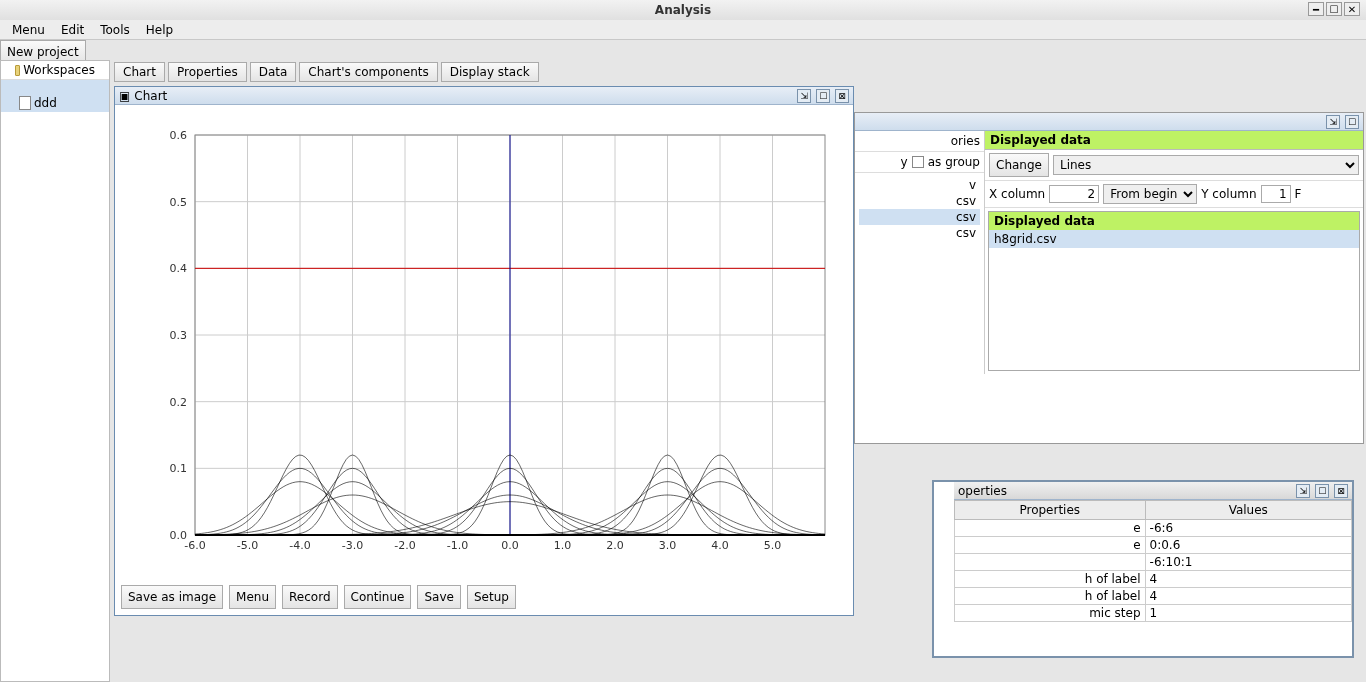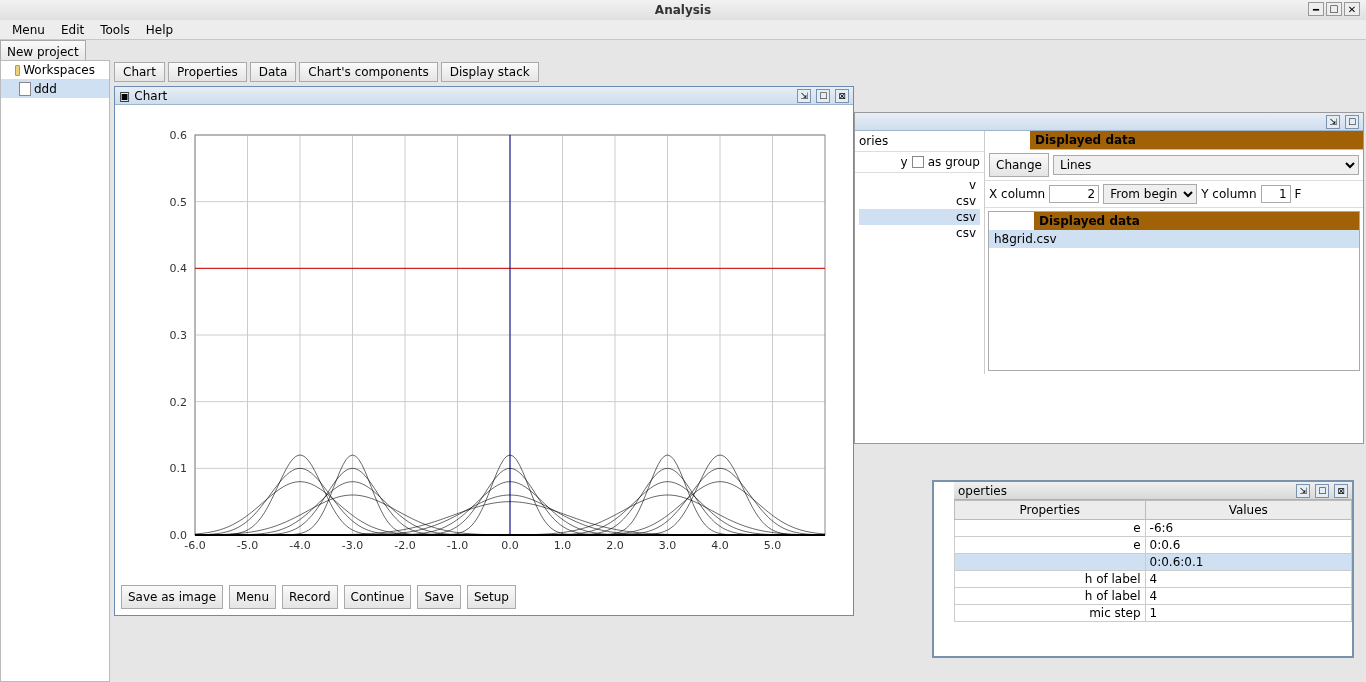--- a/index.html
+++ b/index.html
@@ -8,39 +8,39 @@
   .titlebar .title { font-weight:bold; color:#333;}
   .titlebar .win-controls { position:absolute; right:6px; top:2px; display:flex; gap:2px;}
   .win-controls span { width:16px; height:14px; border:1px solid #999; background:#eee; display:flex; align-items:center; justify-content:center; font-size:10px; cursor:pointer;}
   .menubar { height:20px; background:#ededed; display:flex; align-items:center; padding:0 4px; border-bottom:1px solid #c8c8c8;}
   .menubar span { padding:2px 8px; cursor:pointer;}
   .toolbar-row { height:20px; display:flex; align-items:flex-start;}
   .btn { background:linear-gradient(#fafafa,#e4e4e4); border:1px solid #aaa; padding:4px 6px; cursor:pointer; white-space:nowrap; font-size:12px;}
   .main { position:absolute; top:60px; left:0; right:0; bottom:0;}
   .sidebar { position:absolute; left:0; top:0; width:110px; bottom:0; background:#fff; border:1px solid #bbb;}
   .tree-root { padding:2px 14px; border-bottom:1px solid #ddd; display:flex; align-items:center; gap:3px;}
-  .tree-child { padding:2px 4px 2px 18px; display:flex; align-items:center; gap:3px;}
+  .tree-child { padding:16px 4px 2px 18px; display:flex; align-items:center; gap:3px;}
   .tree-child.selected { background:#cfe0f2;}
   .doc-icon { width:12px; height:14px; border:1px solid #888; background:#fff; position:relative;}
   .content { position:absolute; left:112px; right:0; top:0; bottom:0;}
   .tabs { display:flex; gap:3px; padding:2px;}
   .tabs .btn { padding:2px 8px;}
   .panel-area { position:absolute; top:26px; left:0; right:0; bottom:0;}
 
   .iframe { position:absolute; background:#fff; border:1px solid #6a8cb0;}
   .iframe-title { height:18px; background:linear-gradient(#e8eef6,#cedded); border-bottom:1px solid #9fb4cc; display:flex; align-items:center; padding:0 4px; gap:4px;}
   .iframe-title .t { flex:1;}
   .iframe-icons span { width:14px; height:14px; border:1px solid #7a92ab; background:#e4ecf4; display:inline-flex; align-items:center; justify-content:center; font-size:9px; cursor:pointer; margin-left:1px;}
 
   .chart-wrap { padding:10px;}
   .chart-buttons { position:absolute; left:6px; bottom:6px; display:flex; gap:6px;}
 
   
   .right-upper { position:absolute; left:742px; top:26px; right:2px; height:332px; background:#fff; border:1px solid #999; z-index:1;}
-  .right-upper .list-header { background:#a16207; border-bottom:1px solid #bbb; padding:2px 5px; font-weight:bold;margin-left:45px;}
+  .right-upper .list-header { background:#bef264; border-bottom:1px solid #bbb; padding:2px 5px; font-weight:bold;}
   .right-upper .row-input { display:flex; align-items:center; padding:3px 4px; gap:4px; border-bottom:1px solid #ddd;}
   .right-upper input[type=text]{ border:1px solid #aaa; padding:1px 3px; width:50px; text-align:right;}
   .right-upper select { border:1px solid #aaa; padding:1px 2px;}
   .checkbox { width:12px;height:12px; border:1px solid #888;}
   .list-box { border:1px solid #aaa; margin:3px; height:160px; overflow:auto;}
   .list-box .item { padding:2px 5px;}
   .list-box .item.sel { background:#cfe0f2;}
 
   
   .props { position:absolute; left:820px; top:394px; width:422px; height:178px; border:2px solid #7a92ab; background:#fff; z-index:3;padding-left:20px;}
@@ -111,21 +111,21 @@
       <div class="right-upper">
         <div class="iframe-title">
           <span class="t"></span>
           <span class="iframe-icons">
             <span>⇲</span>
             <span>☐</span>
           </span>
         </div>
         <div style="display:flex;">
           <div style="width:130px; border-right:1px solid #ccc;">
-            <div class="row-input" style="justify-content:flex-start;">
+            <div class="row-input" style="justify-content:flex-end;">
               <span>ories</span>
             </div>
             <div class="row-input" style="justify-content:flex-end;">
               <span>y</span>
               <span class="checkbox"></span>
               <span>as group</span>
             </div>
             <div style="padding:4px;">
               <div style="text-align:right;padding:1px 4px;">v</div>
               <div style="text-align:right;padding:1px 4px;">csv</div>
@@ -264,23 +264,23 @@
               </thead>
             <tbody id="props-body">
                 <tr>
                   <td style="text-align: right;">e</td>
                   <td>-6:6</td>
                 </tr>
                 <tr>
                   <td style="text-align: right;">e</td>
                   <td>0:0.6</td>
                 </tr>
-                <tr class="sel">
+                <tr>
                   <td style="text-align: right;"></td>
-                  <td>0:0.6:0.1</td>
+                  <td>-6:10:1</td>
                 </tr>
                 <tr>
                   <td style="text-align: right;">h of label</td>
                   <td>4</td>
                 </tr>
                 <tr>
                   <td style="text-align: right;">h of label</td>
                   <td>4</td>
                 </tr>
                 <tr>

